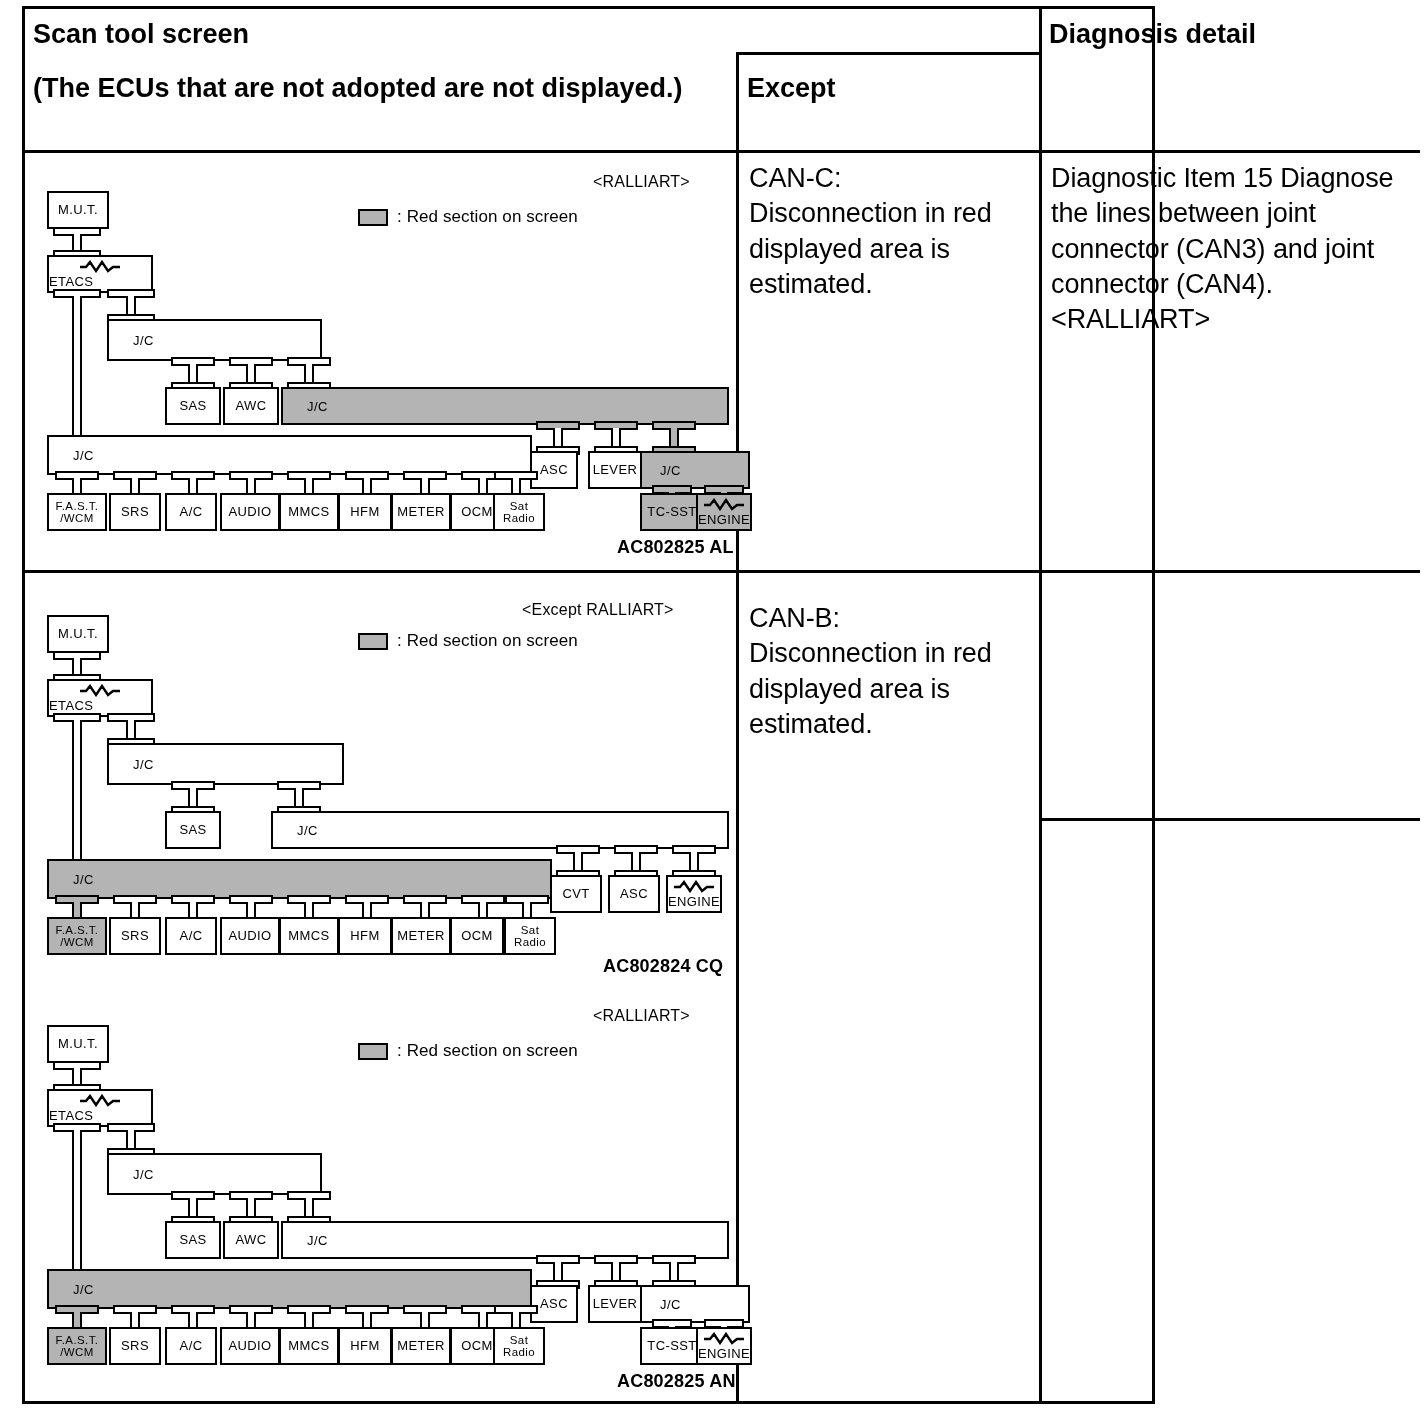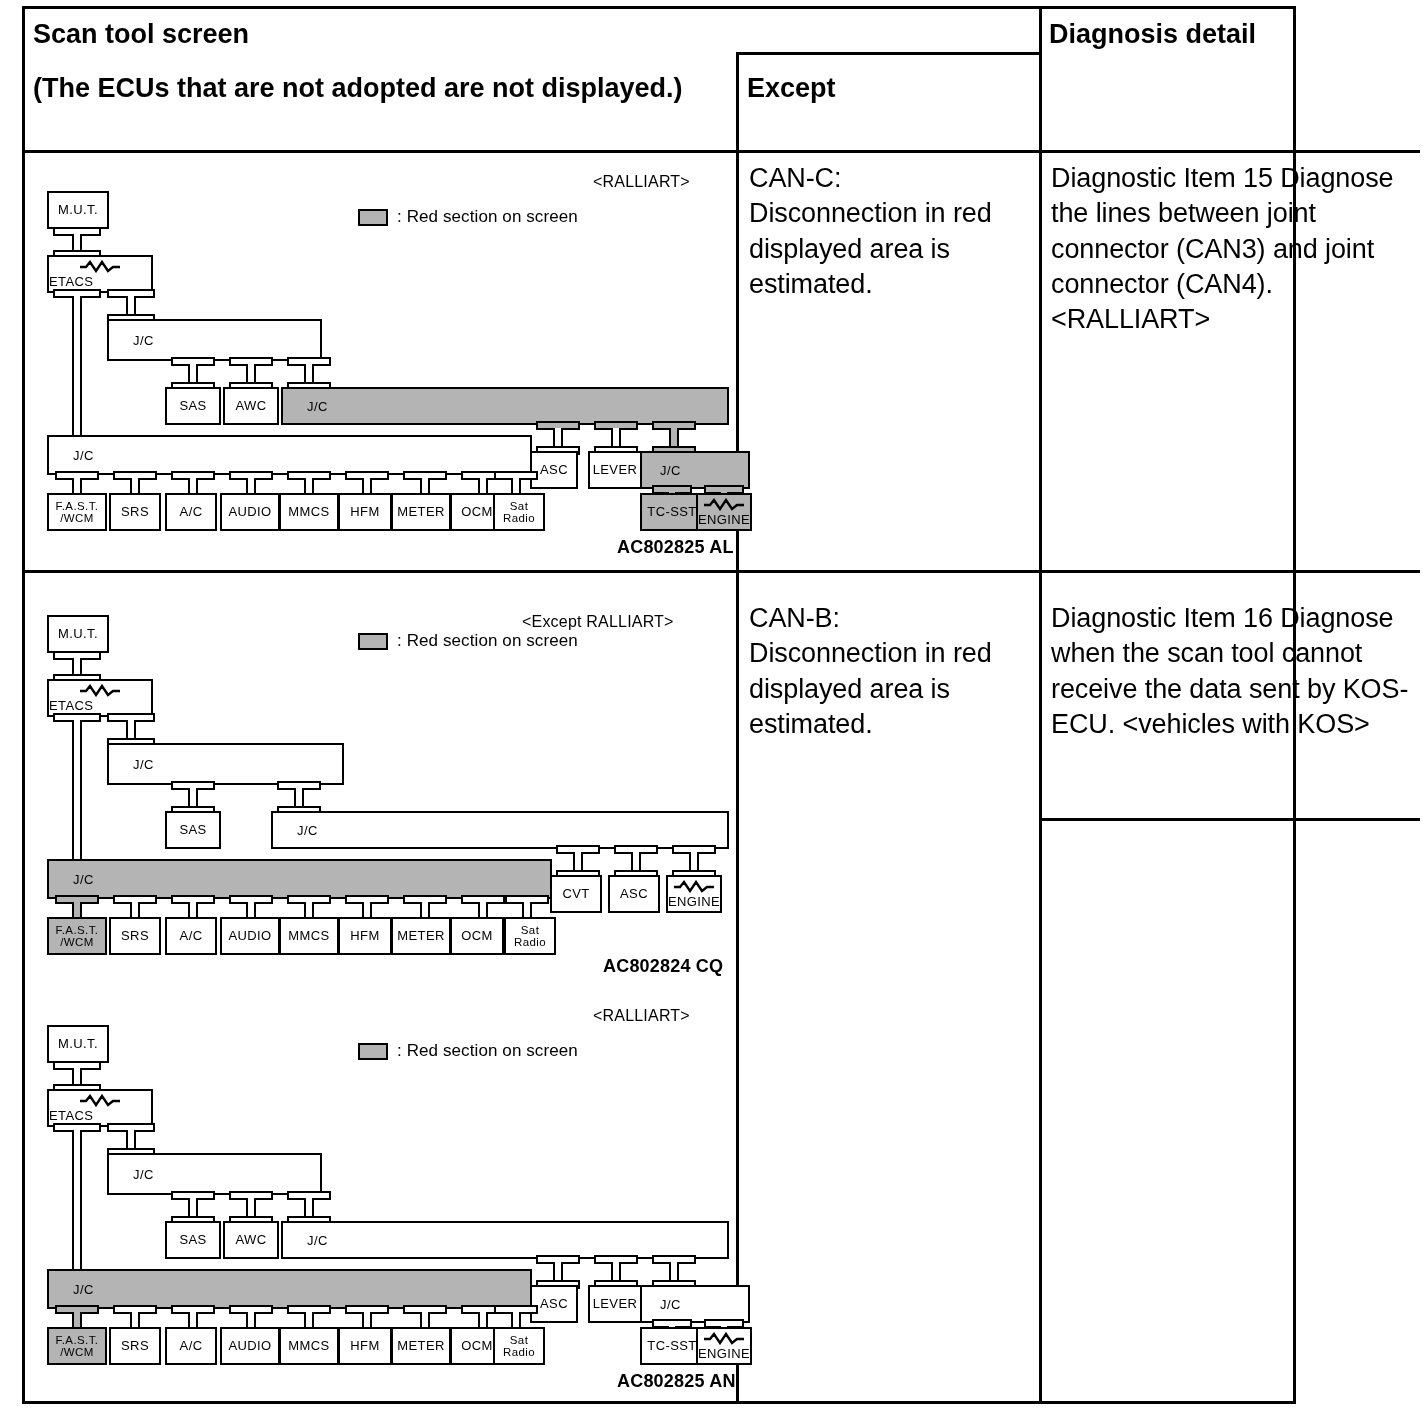--- a/index.html
+++ b/index.html
@@ -1,20 +1,20 @@
 <!DOCTYPE html>
 <html><head>
 <meta charset="utf-8">
 <style>
   html,body{margin:0;padding:0;background:#fff;}
   body{width:1428px;height:1412px;font-family:"Liberation Sans",sans-serif;color:#000;}
   .page{position:relative;width:1428px;height:1412px;box-sizing:border-box;}
 
   
-  .tbl{position:absolute;left:22px;top:6px;width:1274px;height:1398px;box-sizing:border-box;border:3px solid #000;}
+  .tbl{position:absolute;left:22px;top:6px;width:1133px;height:1398px;box-sizing:border-box;border:3px solid #000;}
   .vline{position:absolute;background:#000;}
   .hline{position:absolute;background:#000;}
 
   .hdr-title{position:absolute;font-weight:bold;font-size:27px;line-height:1.28;}
 
   .cellTxt{position:absolute;font-size:27px;line-height:1.31;letter-spacing:-0.1px;}
 
   
   .dg{position:absolute;}
   .box{position:absolute;box-sizing:border-box;border:2.6px solid #000;background:#fff;
@@ -65,21 +65,20 @@
   <div class="hline" style="left:-3px;top:141px;width:1398px;height:3px;"></div>
   <div class="hline" style="left:-3px;top:561px;width:1398px;height:3px;"></div>
   <div class="hline" style="left:1014px;top:809px;width:381px;height:3px;"></div>
 
   <div class="cellTxt" style="left:724px;top:152px;width:278px;white-space:pre-line;">CAN-C:
 Disconnection in red displayed area is estimated.</div>
   <div class="cellTxt" style="left:724px;top:592px;width:278px;white-space:pre-line;">CAN-B:
 Disconnection in red displayed area is estimated.</div>
 
   <div class="cellTxt" style="left:1026px;top:152px;width:362px;">Diagnostic Item 15 Diagnose the lines between joint connector (CAN3) and joint connector (CAN4). &lt;RALLIART&gt;</div>
-  <div class="cellTxt" style="left:1026px;top:592px;width:362px;">Diagnostic Item 16 Diagnose when the scan tool cannot receive the data sent by KOS-ECU. &lt;vehicles with KOS&gt;</div>
 
   <div class="dg" style="left:0;top:144px;width:711px;height:417px;">
 
     <div class="tag" style="left:568px;top:20px;">&lt;RALLIART&gt;</div>
     <div class="legend-sw" style="left:333px;top:56px;"></div>
     <div class="legend-tx" style="left:372px;top:54px;">: Red section on screen</div>
 
     <div class="box" style="left:22px;top:38px;width:62px;height:38px;">M.U.T.</div>
     <div class="stub" style="left:28px;top:74px;width:48px;height:32px;">
       <div class="pad padTop"></div>
@@ -236,21 +235,21 @@
     <div class="box" style="left:366px;top:340px;width:60px;height:38px;">METER</div>
     <div class="box" style="left:425px;top:340px;width:54px;height:38px;">OCM</div>
     <div class="box" style="left:468px;top:340px;width:52px;height:38px;font-size:11.5px;">Sat
 Radio</div>
 
     <div class="code" style="left:592px;top:384px;">AC802825 AL</div>
   </div>
 
   <div class="dg" style="left:0;top:564px;width:711px;height:410px;">
 
-    <div class="tag" style="left:497px;top:40px;text-align:right;">&lt;Except RALLIART&gt;</div>
+    <div class="tag" style="left:497px;top:28px;text-align:right;">&lt;Except RALLIART&gt;</div>
     <div class="legend-sw" style="left:333px;top:60px;"></div>
     <div class="legend-tx" style="left:372px;top:58px;">: Red section on screen</div>
 
     <div class="box" style="left:22px;top:42px;width:62px;height:38px;">M.U.T.</div>
     <div class="stub" style="left:28px;top:78px;width:48px;height:32px;">
           <div class="pad padTop"></div>
           <div class="wire"></div>
           <div class="pad padBot"></div>
         </div>
     <div class="box lbl-left" style="left:22px;top:106px;width:106px;height:38px;align-items:flex-end;padding-bottom:2px;">

